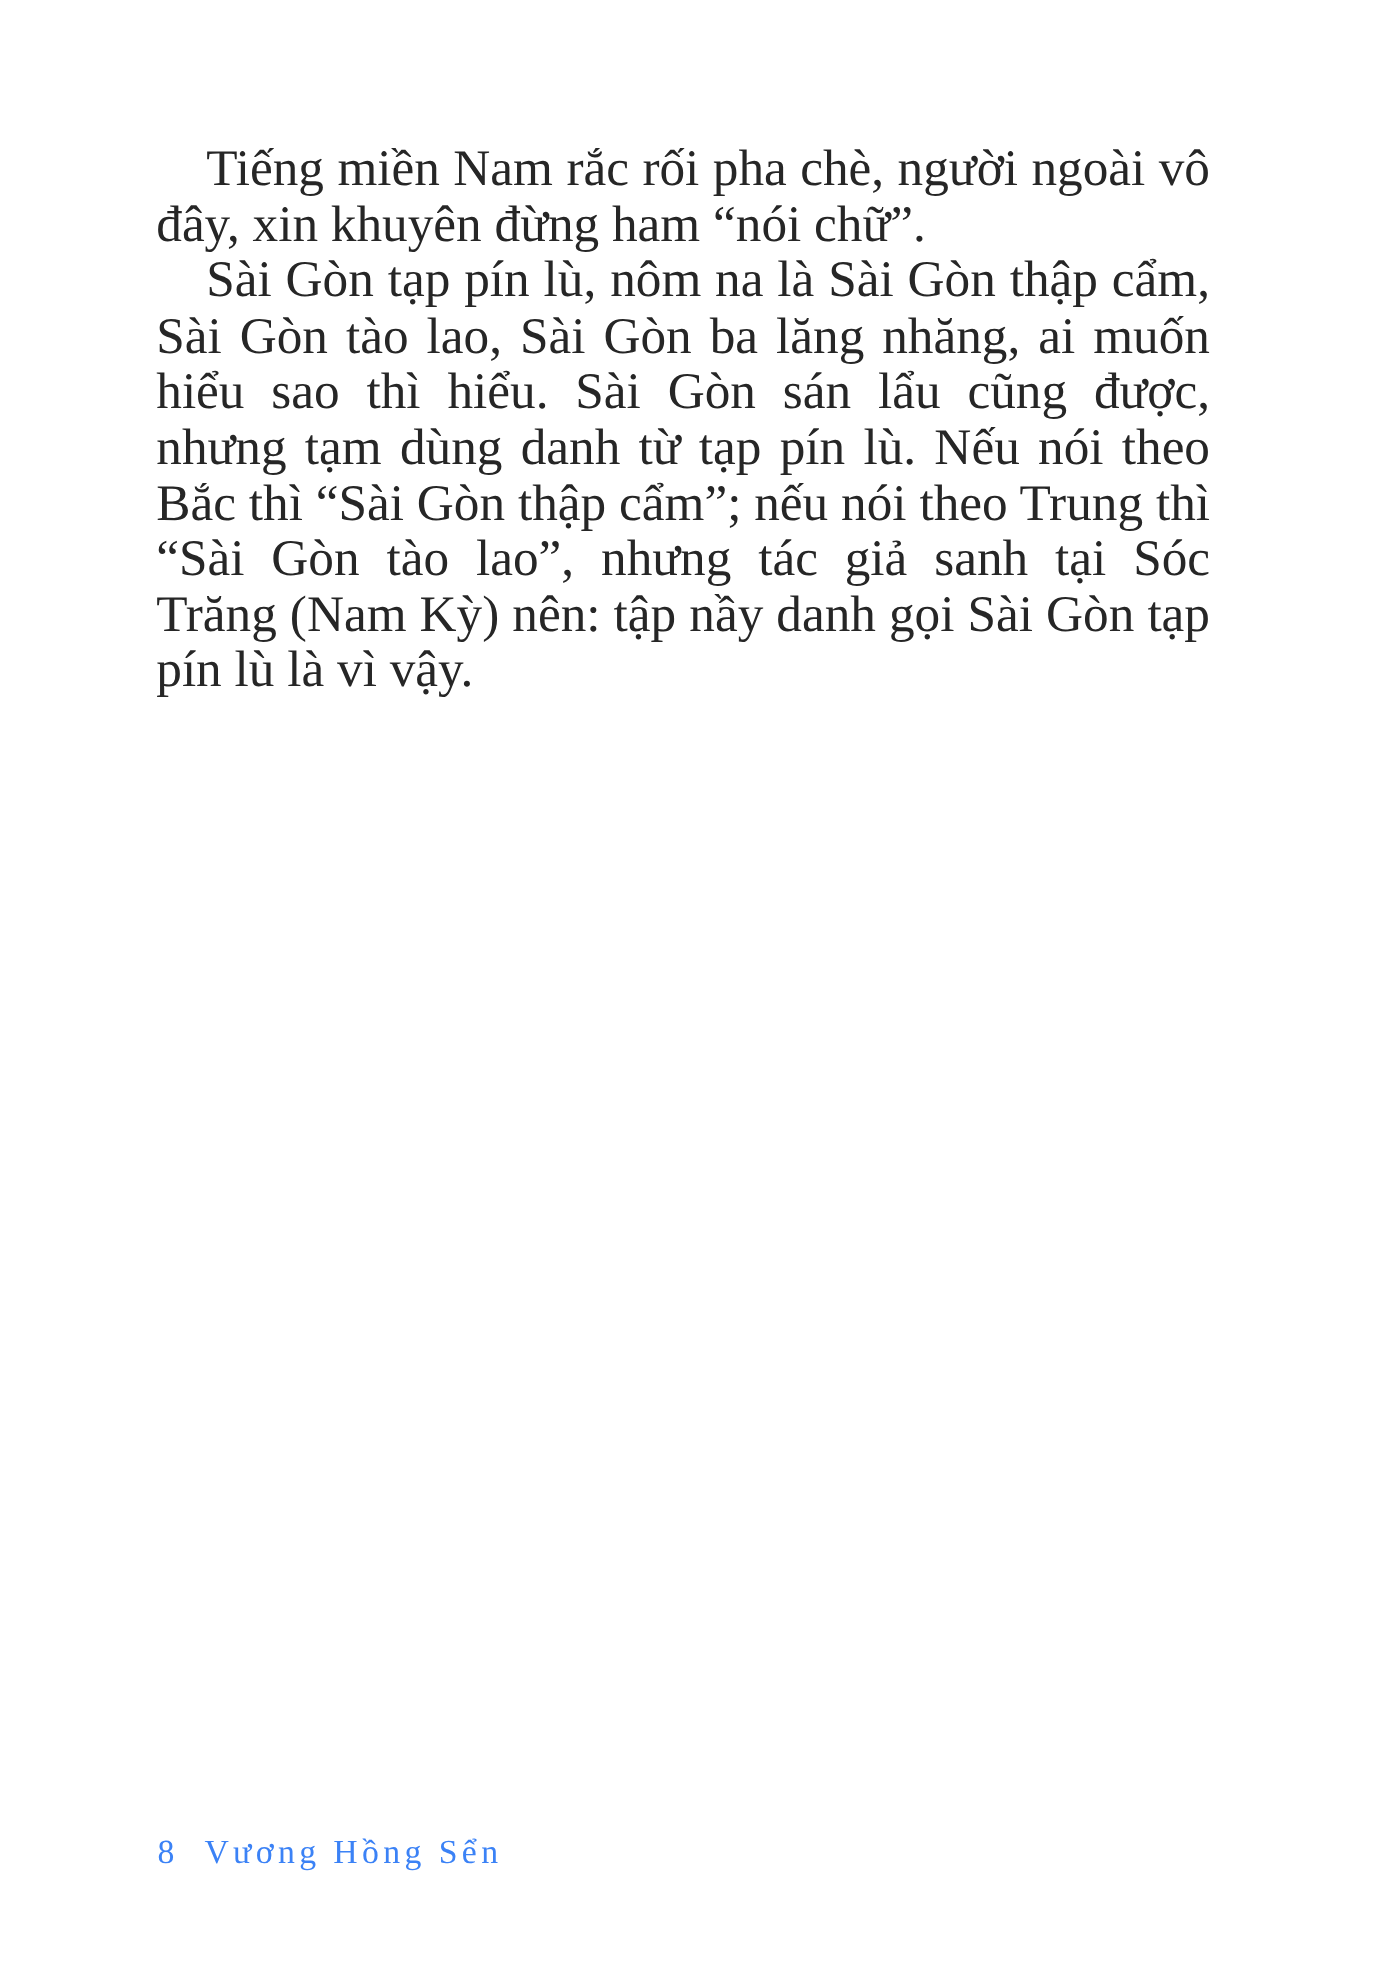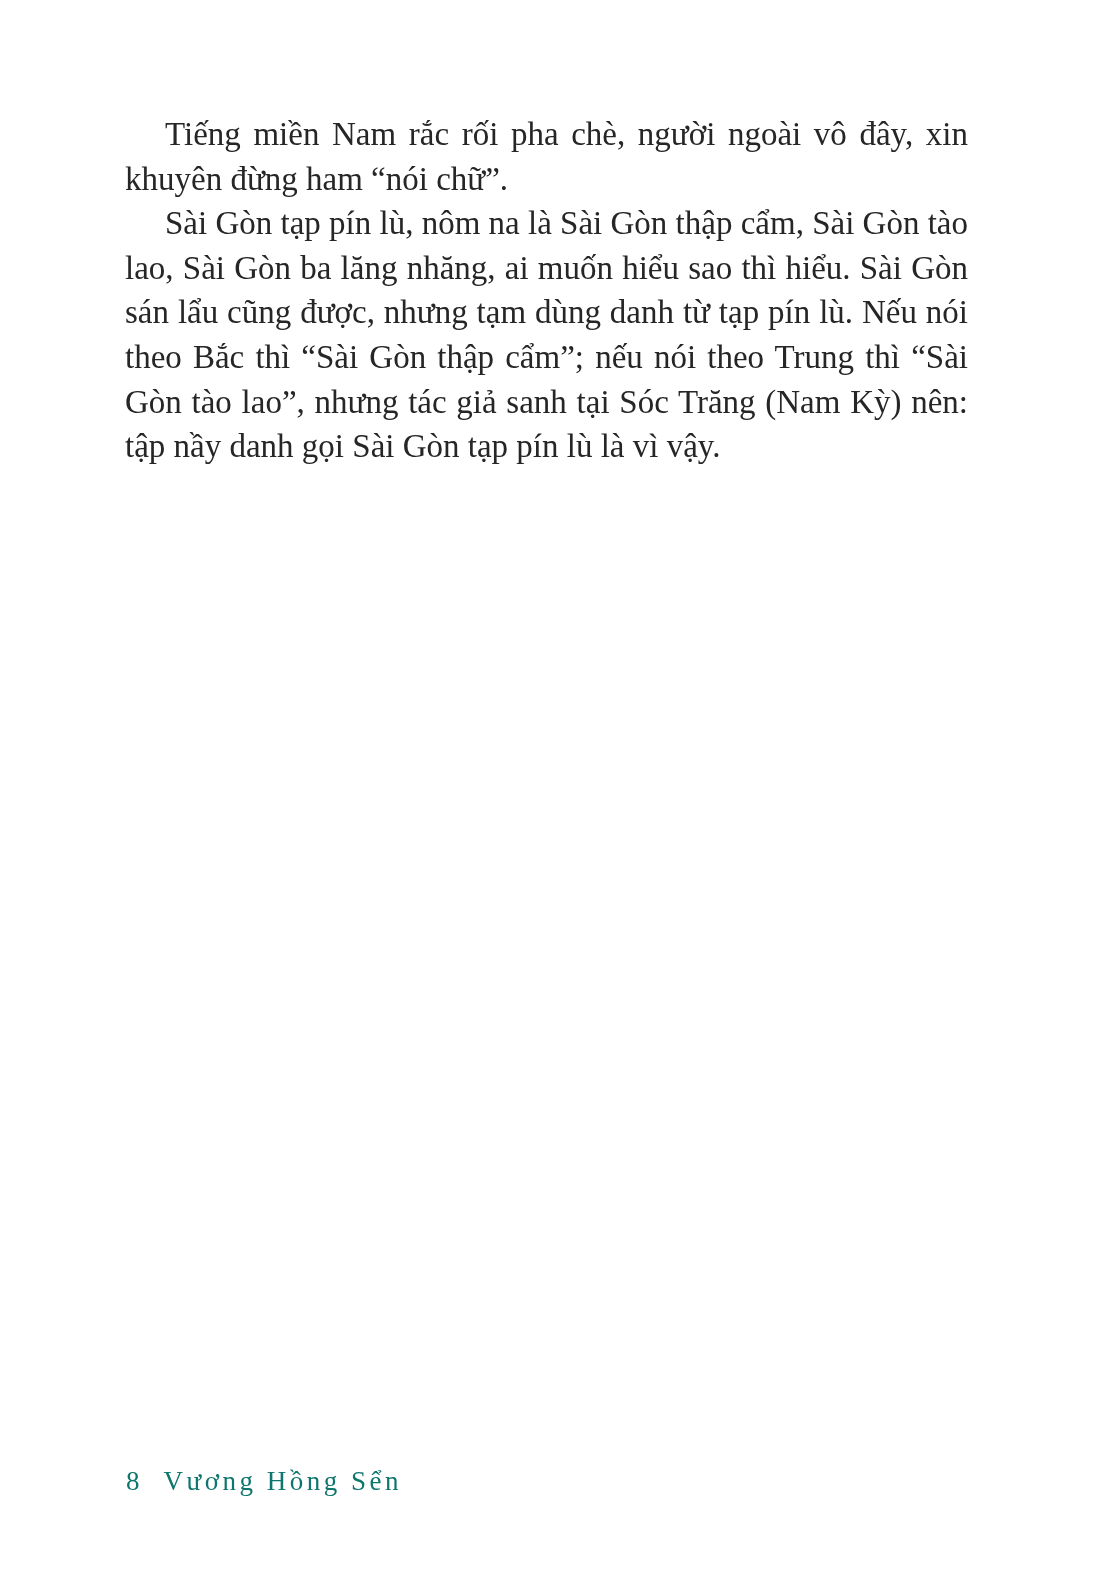--- a/index.html
+++ b/index.html
@@ -17,37 +17,37 @@
   }
   .page {
     position: absolute;
     inset: 0;
   }
   .text-block {
     position: absolute;
     left: 125px;
     top: 112px;
     width: 843px;
-    font-size: 33px;
+    font-size: 41px;
     line-height: 44.6px;
     text-align: justify;
   }
   .text-block p {
     margin: 0;
     text-indent: 40px;
   }
   .run-italic {
   }
   .footer {
     position: absolute;
     left: 126px;
     top: 1464px;
     font-size: 27px;
     line-height: 34px;
-    color: #0f766e;
+    color: #3b82f6;
   }
   .page-number {
     display: inline-block;
     margin-right: 24px;
   }
   .author {
     letter-spacing: 3.5px;
   }
 </style>
 </head>

